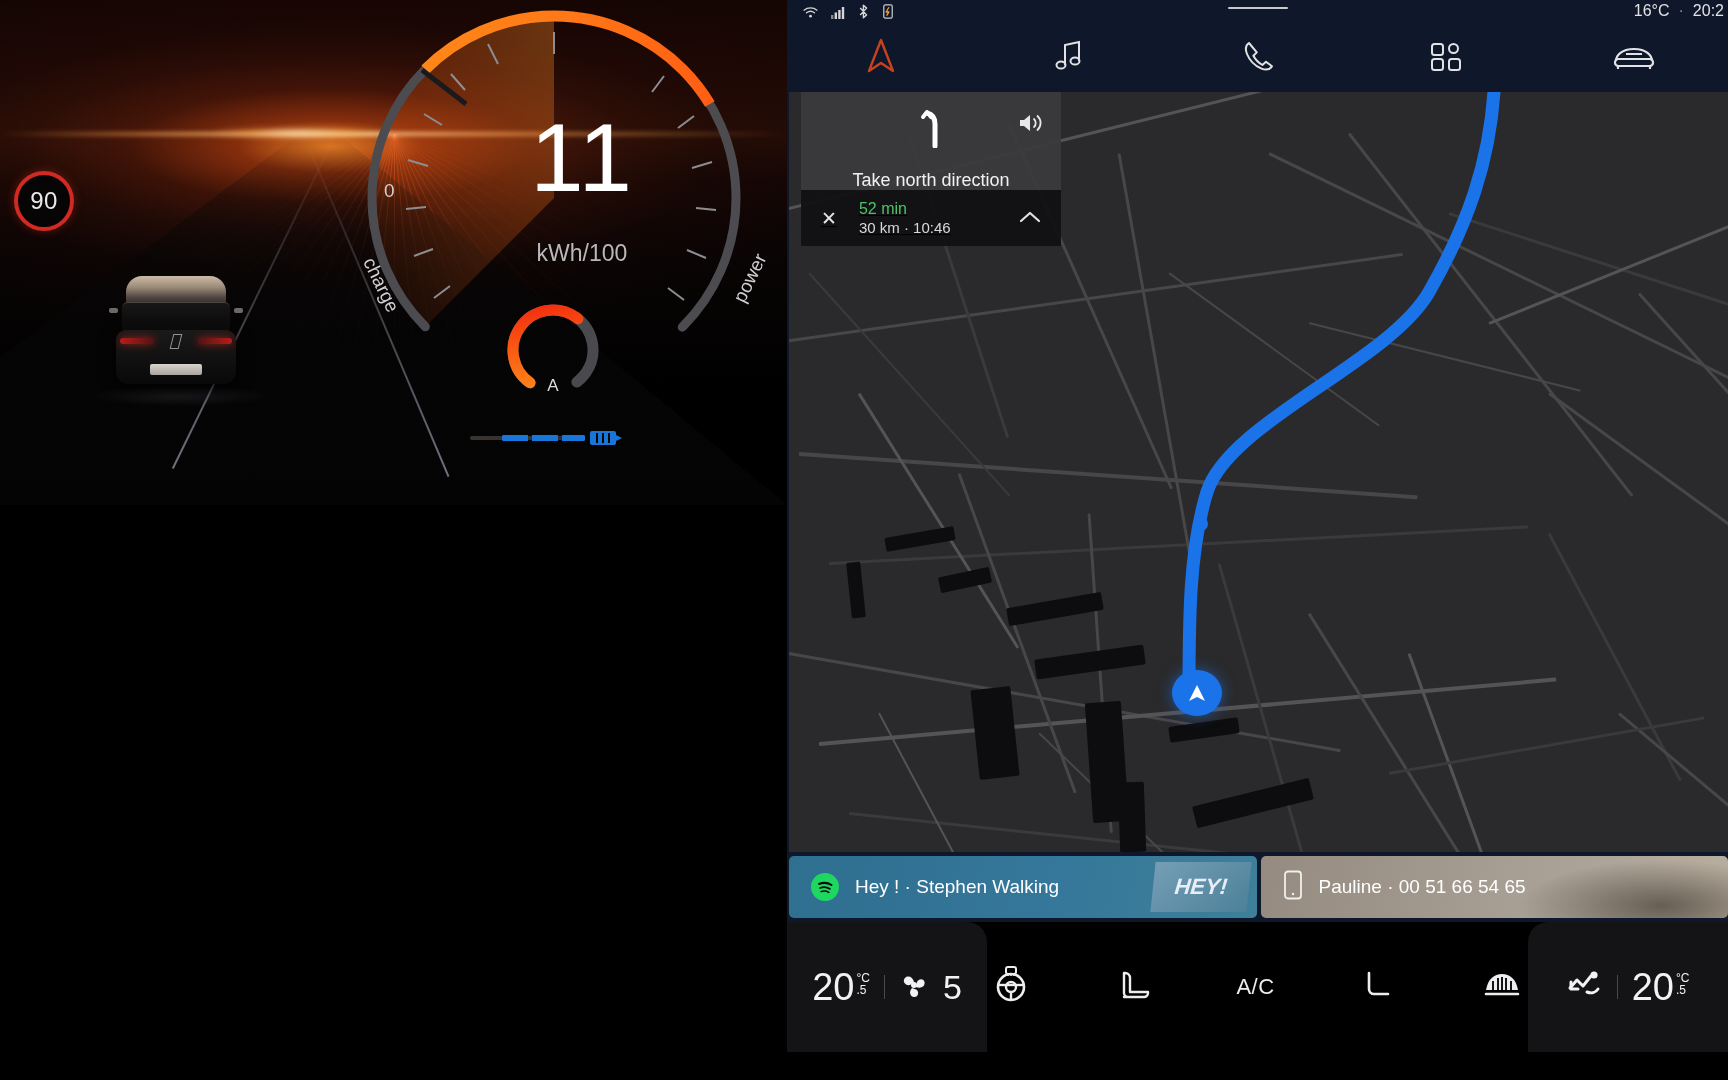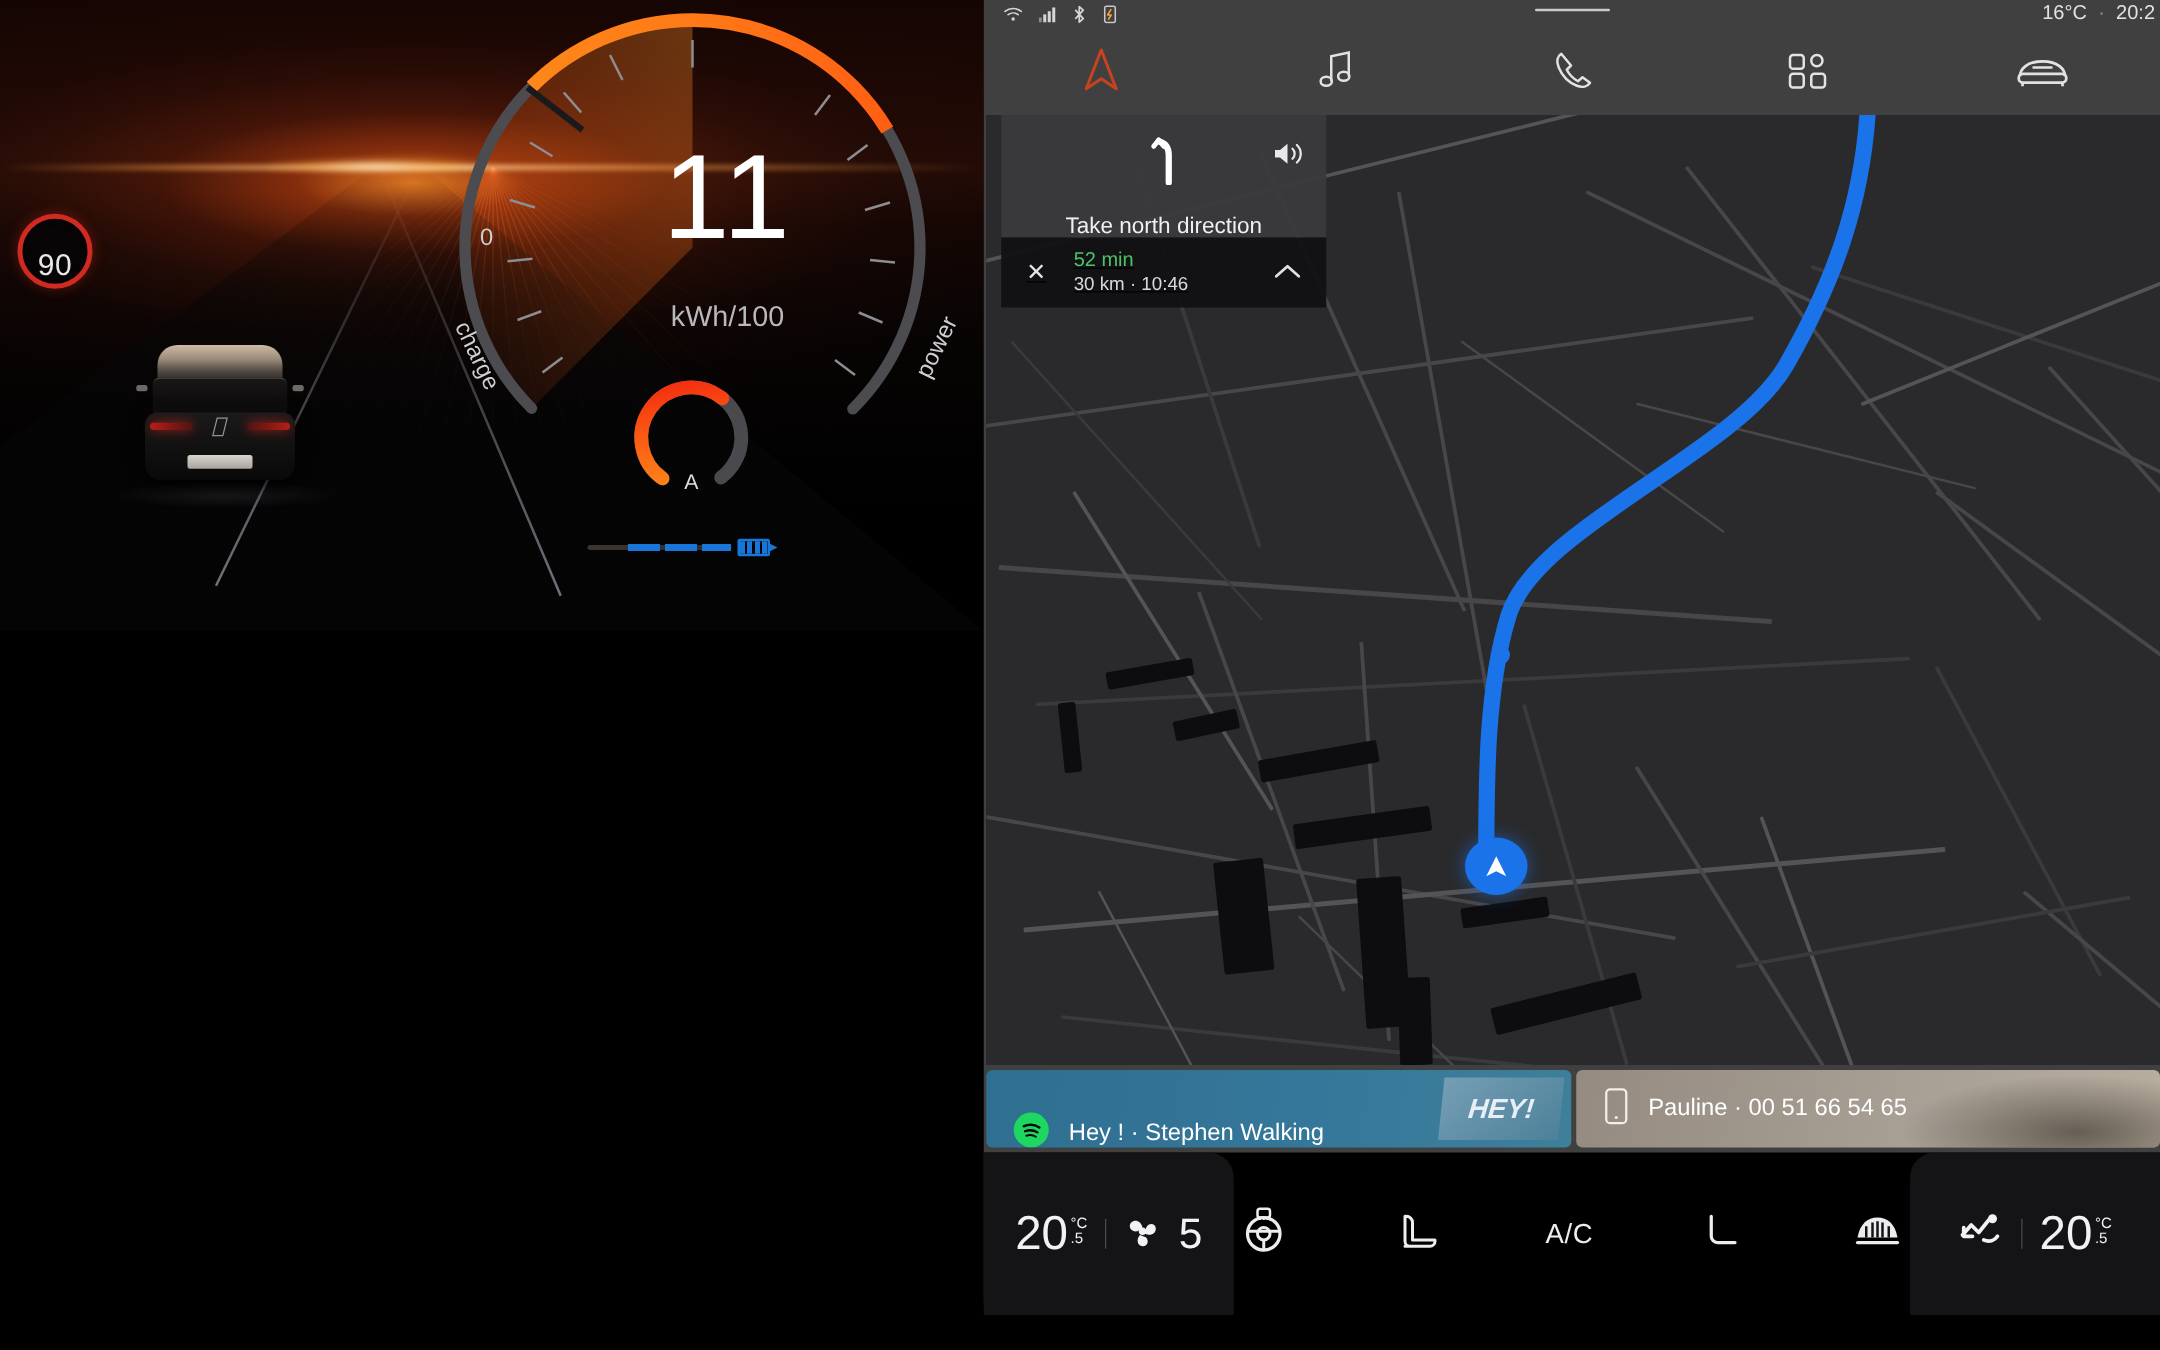--- a/index.html
+++ b/index.html
@@ -51,21 +51,21 @@
     background: linear-gradient(180deg, rgba(190,190,200,0) 0%, rgba(170,175,190,0.25) 40%, rgba(200,205,220,0.55) 100%);
     transform-origin: 50% 0%;
   }
   .road-edge-l { left: 38.5%; transform: rotate(-23deg); }
   .road-edge-r { left: 42.5%; transform: rotate(26deg); }
 
   .speed-limit {
     position: absolute; left: 14px; top: 171px;
     width: 60px; height: 60px; border-radius: 50%;
     border: 4px solid #d02a22; background: rgba(5,5,7,0.85);
-    display: flex; align-items: flex-end; justify-content: center;
+    display: flex; align-items: center; justify-content: center;
     box-shadow: 0 0 10px rgba(220,50,35,0.35), inset 0 0 6px rgba(0,0,0,0.8);
   }
   .speed-limit span { color: #e8e8ea; font-size: 24px; font-weight: 400; letter-spacing: .5px; }
 
   .car-3d {
     position: absolute; left: 110px; top: 272px; width: 132px; height: 120px;
   }
   .car-roof {
     position: absolute; left: 16px; top: 4px; width: 100px; height: 30px;
     border-radius: 16px 16px 5px 5px;
@@ -163,21 +163,21 @@
     border: 2px solid #1876d8; border-radius: 2px;
     background: repeating-linear-gradient(90deg, #1876d8 0 4px, transparent 4px 6px);
   }
   .batt-tip {
     position: absolute; left: 146px; top: 5px; width: 0; height: 0;
     border-top: 3px solid transparent; border-bottom: 3px solid transparent;
     border-left: 6px solid #1876d8;
   }
 
   
-  #ivi { position: absolute; left: 787px; top: 0; width: 941px; height: 1042px; background: #404040; }
+  #ivi { position: absolute; left: 787px; top: 0; width: 941px; height: 1042px; background: #0f172a; }
 
   #statusbar {
     position: absolute; left: 0; top: 0; width: 941px; height: 26px;
     display: flex; align-items: center; color: #d5d5d8; font-size: 15px;
   }
   .sb-left { display: flex; align-items: center; gap: 13px; margin-left: 16px; }
   .sb-center {
     position: absolute; left: 50%; top: 7px; transform: translateX(-50%);
     width: 60px; height: 2px; background: #c9c9cc; border-radius: 1px;
   }
@@ -241,21 +241,21 @@
 
   
   #widgets {
     position: absolute; left: 2px; top: 856px; width: 939px; height: 62px;
     display: flex; gap: 4px;
   }
   .wid {
     flex: 1; height: 62px; border-radius: 5px; position: relative; overflow: hidden;
     display: flex; align-items: center; padding-left: 22px; gap: 16px;
   }
-  .wid-media { background: linear-gradient(100deg, #2f6f90 0%, #35779a 55%, #3e8099 100%); align-items: flex-end; }
+  .wid-media { background: linear-gradient(100deg, #2f6f90 0%, #35779a 55%, #3e8099 100%); }
   .wid-phone { background: linear-gradient(100deg, #958b80 0%, #a9a096 60%, #b8ae9f 100%); }
   .wid-label { color: #fff; font-size: 19px; font-weight: 500; white-space: nowrap; z-index: 2; }
   .wid-art {
     position: absolute; right: 8px; top: 6px; width: 96px; height: 50px;
     background: linear-gradient(135deg, rgba(190,200,215,0.45), rgba(120,135,155,0.25));
     display: flex; align-items: center; justify-content: center;
     font-style: italic; font-weight: 700; color: #e8eef5; font-size: 22px;
     transform: skewX(-6deg);
   }
   .wid-art2 {

